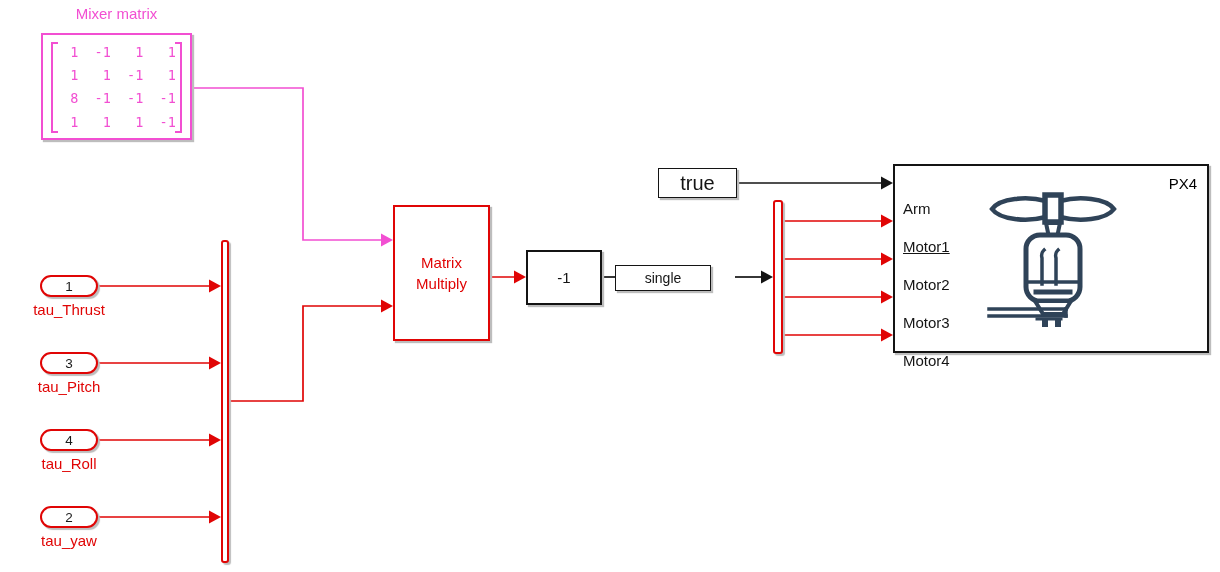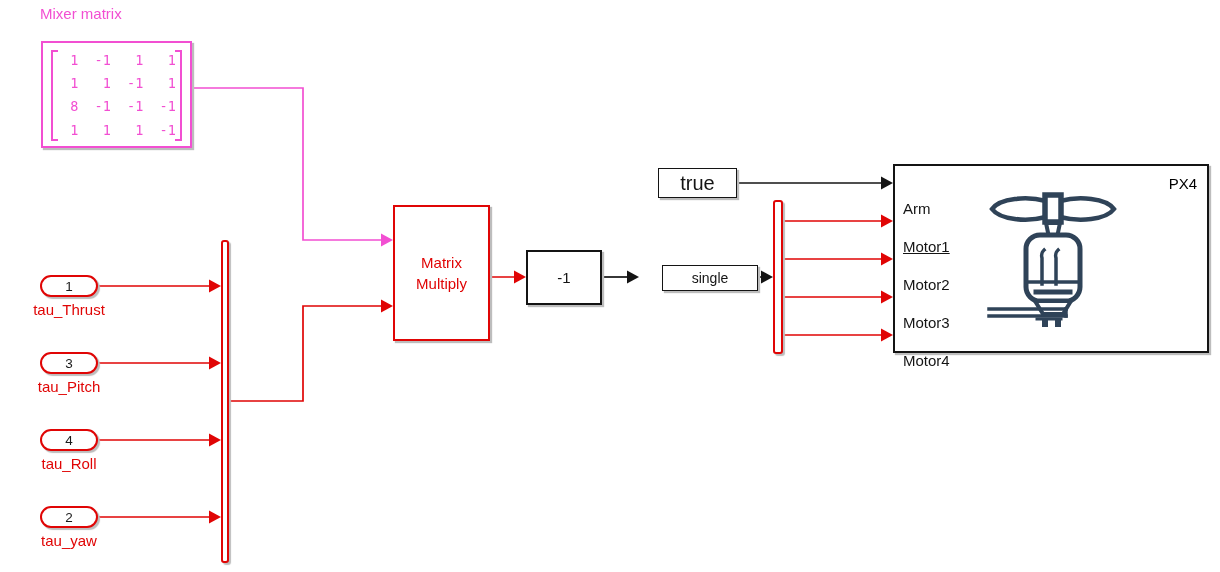--- a/index.html
+++ b/index.html
@@ -5,45 +5,45 @@
   html,body{margin:0;padding:0;background:#ffffff;}
   #canvas{
     position:relative;width:1220px;height:572px;background:#ffffff;overflow:hidden;
     font-family:"Liberation Sans", sans-serif;
   }
   #wires{position:absolute;left:0;top:0;width:1220px;height:572px;}
   .blk{position:absolute;background:#fff;box-sizing:border-box;box-shadow:2px 2px 1px #bdbdbd;}
   .red-border{border:2px solid #e00505;}
   .black-border{border:2px solid #141414;}
   .thin-black{border:1.6px solid #141414;}
-  .magenta-border{border:2px solid #f24fd2;margin-top:8px;}
+  .magenta-border{border:2px solid #f24fd2;}
   .center-txt{display:flex;align-items:center;justify-content:center;text-align:center;}
   
-  #mixer-label{position:absolute;left:40px;top:5px;width:153px;
+  #mixer-label{position:absolute;left:40px;top:5px;width:153px;text-align:center;
     color:#f24fd2;font-size:15px;}
   #mixer-block{left:41px;top:33px;width:151px;height:107px;}
   .bracket{position:absolute;top:7px;width:7px;height:91px;box-sizing:border-box;}
   .bracket.l{left:8px;border-left:2px solid #f24fd2;border-top:2px solid #f24fd2;border-bottom:2px solid #f24fd2;}
   .bracket.r{right:8px;border-right:2px solid #f24fd2;border-top:2px solid #f24fd2;border-bottom:2px solid #f24fd2;}
   .mrows{position:absolute;left:19px;top:6px;color:#f24fd2;
     font-family:"DejaVu Sans Mono", monospace;font-size:13.5px;line-height:23.2px;}
   .mrow{white-space:pre;}
   
   .inport{border-radius:11px;width:58px;height:22px;left:40px;
     color:#1a1a1a;font-size:13.5px;}
   .inport-label{position:absolute;left:4px;width:130px;text-align:center;
     color:#e00505;font-size:15px;}
   
   .bar{position:absolute;background:#fff;box-sizing:border-box;border:2px solid #e00505;
     border-radius:3px;box-shadow:2px 2px 1px #bdbdbd;}
   
   #mm-block{left:393px;top:205px;width:97px;height:136px;color:#e00505;font-size:15px;line-height:21px;}
   
   #gain-block{left:526px;top:250px;width:76px;height:55px;color:#141414;font-size:15px;}
-  #cast-block{left:662px;top:265px;width:96px;height:26px;color:#141414;font-size:14px;}
+  #cast-block{left:615px;top:265px;width:96px;height:26px;color:#141414;font-size:14px;}
   #const-block{left:658px;top:168px;width:79px;height:30px;color:#141414;font-size:20px;}
   
   #px4-block{left:893px;top:164px;width:316px;height:189px;}
   .px4-port{position:absolute;left:8px;height:18px;color:#141414;font-size:15px;line-height:18px;margin-top:24px;}
   #px4-title{position:absolute;right:10px;top:9px;color:#000000;font-size:15px;}
   #motor-icon{position:absolute;left:92px;top:26px;}
 </style>
 </head>
 <body>
 

